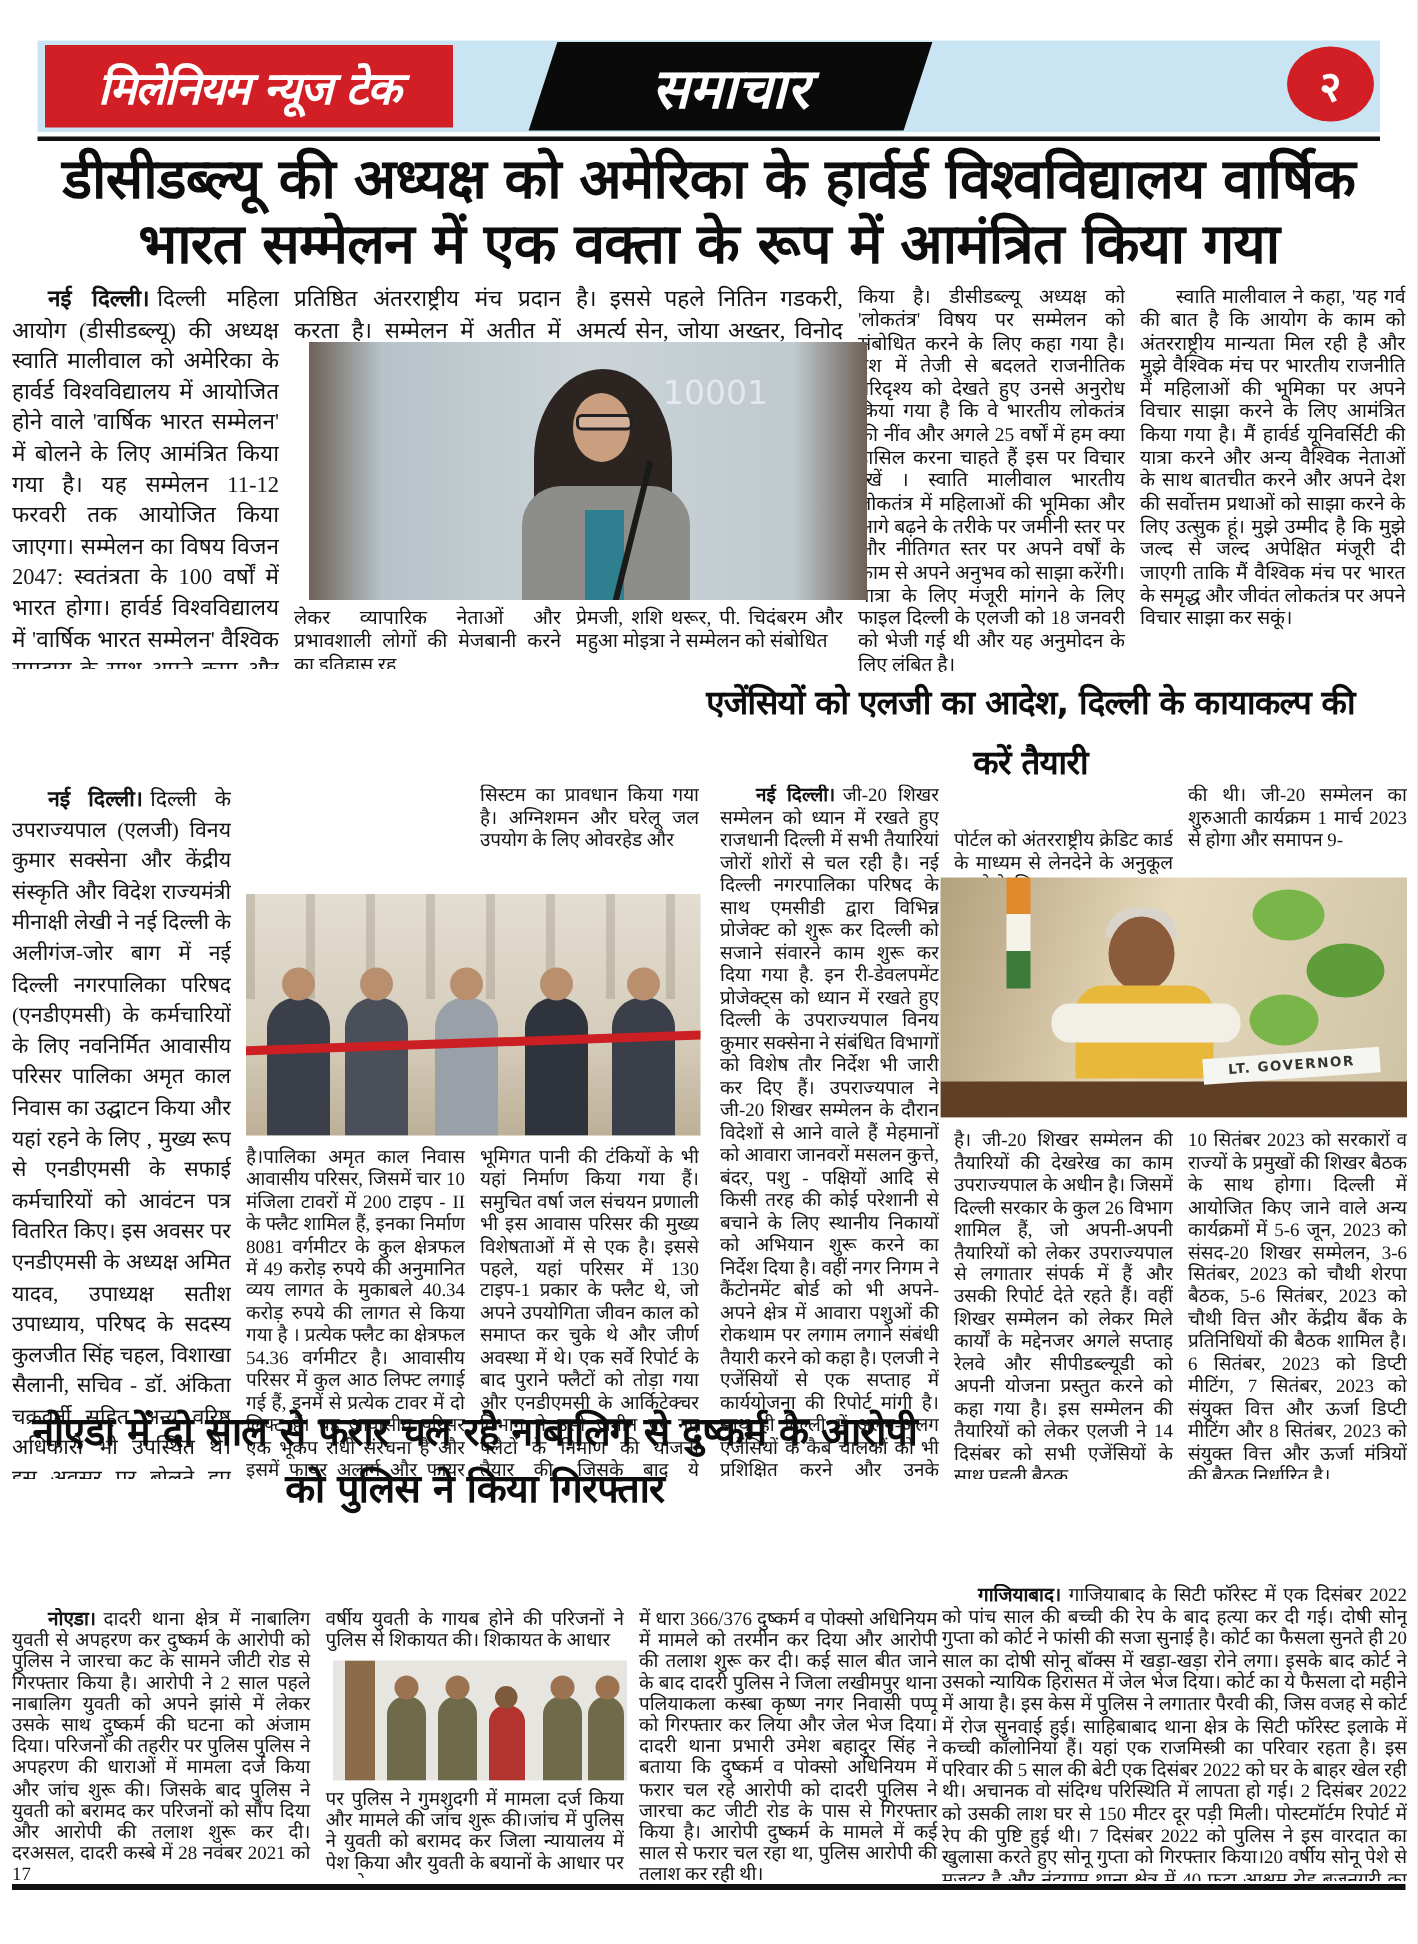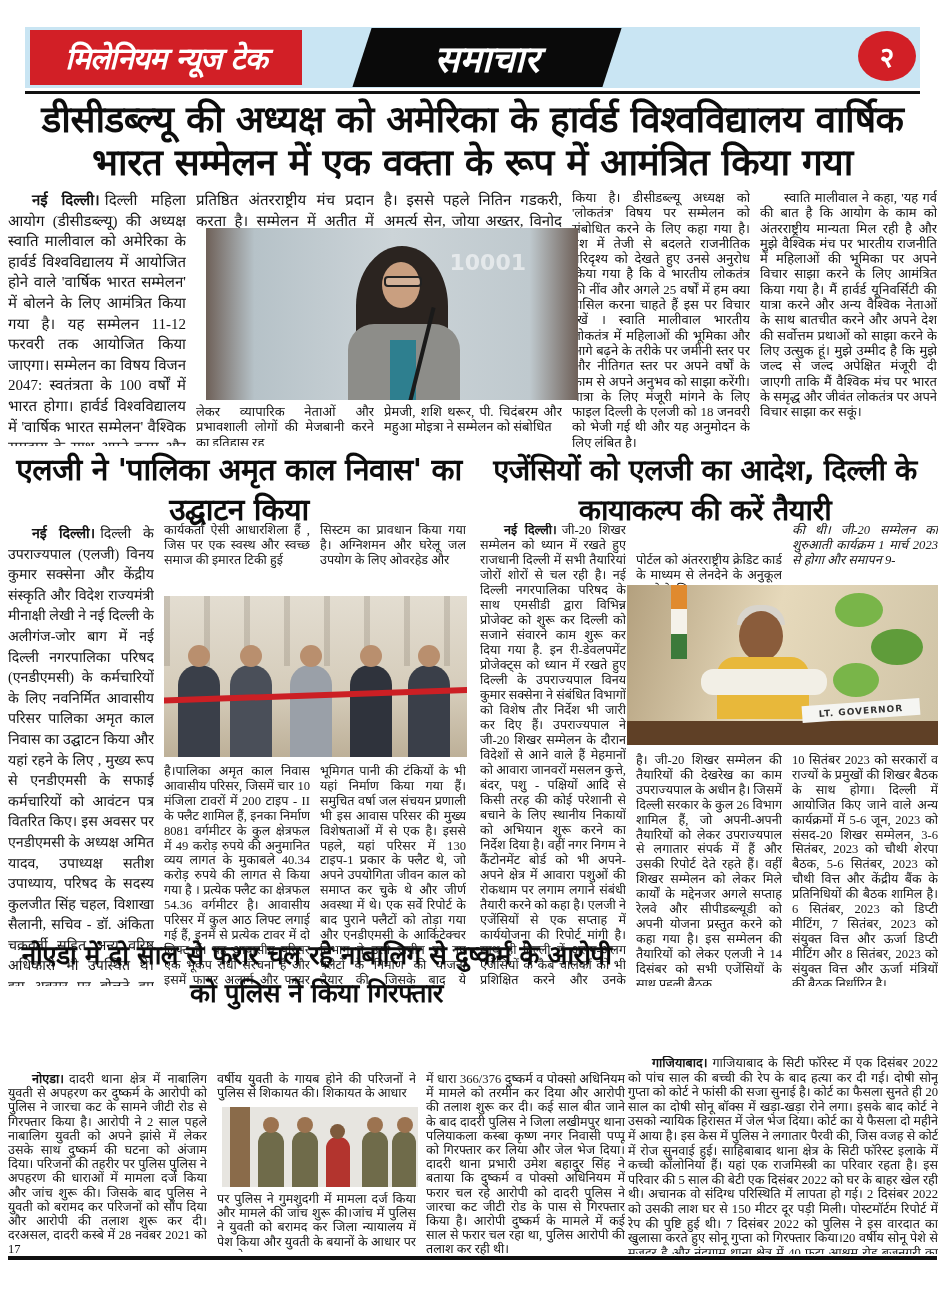--- a/index.html
+++ b/index.html
@@ -24,40 +24,40 @@
          display:flex;align-items:center;justify-content:center;color:#fff;
          font-weight:700;font-size:28px;}
   .rule-top{left:25px;top:91px;width:895px;height:3px;background:#111;}
   .rule-bottom{left:8px;top:1256px;width:929px;height:4px;background:#111;}
 
   
   .hl{font-family:"DejaVu Sans","Liberation Sans",sans-serif;font-weight:700;text-align:center;
       color:#0d0d0d;letter-spacing:-0.5px;}
   .hl1{left:18px;top:98px;width:909px;height:88px;font-size:37px;line-height:43px;}
   .hl2{left:8px;top:450px;width:462px;height:84px;font-size:30px;line-height:40px;}
-  .hl3{left:474px;top:450px;width:462px;height:84px;font-size:29px;line-height:40px;}
+  .hl3{left:456px;top:450px;width:462px;height:84px;font-size:22px;line-height:40px;}
   .hl4{left:8px;top:936px;width:617px;height:80px;font-size:26px;line-height:38px;}
   .hl5{left:628px;top:988px;width:310px;height:62px;font-size:24px;line-height:30px;}
 
   
   .cell{text-align:justify;color:#141414;overflow:hidden;}
   .b1{font-size:15px;line-height:20.6px;}     
   .s1{font-size:13px;line-height:15.3px;}     
   .b2{font-size:14.2px;line-height:20.6px;}   
   .s2{font-size:12.6px;line-height:14.9px;}   
   .s3{font-size:12.6px;line-height:14.2px;}   
   .ind{text-indent:24px;}
   .lead{font-weight:700;margin-right:5px;}
 
   
   .photo{overflow:hidden;background:#ccc;}
   .ph1{left:206px;top:228px;width:372px;height:172px;
        background:linear-gradient(90deg,#6e6058 0%,#b6c2c8 13%,#ccd4d8 50%,#bfc9ce 87%,#6e6058 100%);}
-  .ph1 .digits{position:absolute;right:52px;top:22px;color:rgba(255,255,255,.55);
-       font-family:"DejaVu Sans",sans-serif;font-size:22px;font-weight:700;}
+  .ph1 .digits{position:absolute;right:66px;top:22px;color:rgba(255,255,255,.55);
+       font-family:"DejaVu Sans",sans-serif;font-size:22px;font-weight:400;}
   .ph1 .hair{position:absolute;left:150px;top:18px;width:92px;height:150px;background:#2b2420;border-radius:46px/60px;}
   .ph1 .face{position:absolute;left:176px;top:34px;width:38px;height:46px;background:#c99f80;border-radius:50%;}
   .ph1 .glasses{position:absolute;left:178px;top:48px;width:34px;height:7px;border:2px solid #222;border-radius:4px;background:rgba(255,255,255,.2);}
   .ph1 .blazer{position:absolute;left:142px;top:96px;width:112px;height:80px;background:#8d8d89;border-radius:26px 26px 0 0;}
   .ph1 .shirt{position:absolute;left:184px;top:112px;width:26px;height:60px;background:#2e7f8f;}
   .ph1 .mic{position:absolute;left:214px;top:78px;width:4px;height:96px;background:#1a1a1a;transform:rotate(14deg);}
   .ph2{left:164px;top:596px;width:303px;height:161px;
        background:linear-gradient(#e3ddd1 0%,#d5ccba 60%,#bdb098 100%);}
   .ph2 .win{position:absolute;inset:0;background:repeating-linear-gradient(90deg,rgba(120,110,95,.25) 0 6px,transparent 6px 40px);height:70px;}
   .ph2 .fig{position:absolute;bottom:0;width:42px;height:92px;background:#3a3f49;border-radius:20px 20px 0 0;}
@@ -111,26 +111,24 @@
   <div class="abs photo ph1">
     <div class="digits">10001</div>
     <div class="hair"></div>
     <div class="face"></div>
     <div class="glasses"></div>
     <div class="blazer"></div>
     <div class="shirt"></div>
     <div class="mic"></div>
   </div>
 
-  <div class="abs hl hl2">एलजी ने 'पालिका अमृत काल निवास' का उद्घाटन किया</div>
 
   <div class="abs cell b2 ind" style="left:8px;top:523px;width:146px;height:463px;">
     <span class="lead">नई दिल्ली।</span><span>दिल्ली के उपराज्यपाल (एलजी) विनय कुमार सक्सेना और केंद्रीय संस्कृति और विदेश राज्यमंत्री मीनाक्षी लेखी ने नई दिल्ली के अलीगंज-जोर बाग में नई दिल्ली नगरपालिका परिषद (एनडीएमसी) के कर्मचारियों के लिए नवनिर्मित आवासीय परिसर पालिका अमृत काल निवास का उद्घाटन किया और यहां रहने के लिए , मुख्य रूप से एनडीएमसी के सफाई कर्मचारियों को आवंटन पत्र वितरित किए। इस अवसर पर एनडीएमसी के अध्यक्ष अमित यादव, उपाध्यक्ष सतीश उपाध्याय, परिषद के सदस्य कुलजीत सिंह चहल, विशाखा सैलानी, सचिव - डॉ. अंकिता चक्रवर्ती सहित अन्य वरिष्ठ अधिकारी भी उपस्थित थे। इस अवसर पर बोलते हुए एलजी ने कहां जिन्होंने यहां रहने वालों को आवंटन पत्र सौंपे थे, उन्होंने कहा कि ये नवनिर्मित आधुनिक फ्लैट प्रधानमंत्री नरेंद्र मोदी के महत्वाकांक्षी भारत सहित प्रत्येक व्यक्ति के लिए सम्मानजनक जीवन स्थितियों के समग्र दृष्टिकोण के अनुरूप है। उन्होंने दोहराया कि स्वच्छता</span>
   </div>
-  <div class="abs cell s2" style="left:164px;top:523px;width:146px;height:66px;">कार्यकर्ता ऐसी आधारशिला हैं , जिस पर एक स्वस्थ और स्वच्छ समाज की इमारत टिकी हुई</div>
   <div class="abs cell s2" style="left:164px;top:764px;width:146px;height:222px;">है।पालिका अमृत काल निवास आवासीय परिसर, जिसमें चार 10 मंजिला टावरों में 200 टाइप - II के फ्लैट शामिल हैं, इनका निर्माण 8081 वर्गमीटर के कुल क्षेत्रफल में 49 करोड़ रुपये की अनुमानित व्यय लागत के मुकाबले 40.34 करोड़ रुपये की लागत से किया गया है । प्रत्येक फ्लैट का क्षेत्रफल 54.36 वर्गमीटर है। आवासीय परिसर में कुल आठ लिफ्ट लगाई गई हैं, इनमें से प्रत्येक टावर में दो लिफ्ट हैं। यह आवासीय परिसर एक भूकंप रोधी संरचना है और इसमें फायर अलार्म और फायर फाइटिंग</div>
   <div class="abs cell s2" style="left:320px;top:523px;width:146px;height:66px;">सिस्टम का प्रावधान किया गया है। अग्निशमन और घरेलू जल उपयोग के लिए ओवरहेड और</div>
   <div class="abs cell s2" style="left:320px;top:764px;width:146px;height:222px;">भूमिगत पानी की टंकियों के भी यहां निर्माण किया गया हैं। समुचित वर्षा जल संचयन प्रणाली भी इस आवास परिसर की मुख्य विशेषताओं में से एक है। इससे पहले, यहां परिसर में 130 टाइप-1 प्रकार के फ्लैट थे, जो अपने उपयोगिता जीवन काल को समाप्त कर चुके थे और जीर्ण अवस्था में थे। एक सर्वे रिपोर्ट के बाद पुराने फ्लैटों को तोड़ा गया और एनडीएमसी के आर्किटेक्चर विभाग ने उसी जमीन पर नए फ्लैटों के निर्माण की योजना तैयार की, जिसके बाद ये नवनिर्मित फ्लैट बने है।</div>
 
   <div class="abs photo ph2">
     <div class="win"></div>
     <div class="fig" style="left:14px;">
         <div class="head"></div>
       </div>
     <div class="fig" style="left:66px;background:#4a4f59;">
@@ -148,21 +146,21 @@
     <div class="ribbon"></div>
   </div>
 
   <div class="abs hl hl3">एजेंसियों को एलजी का आदेश, दिल्ली के कायाकल्प की करें तैयारी</div>
 
   <div class="abs cell s2 ind" style="left:480px;top:523px;width:146px;height:463px;line-height:15px;">
     <span class="lead">नई दिल्ली।</span><span>जी-20 शिखर सम्मेलन को ध्यान में रखते हुए राजधानी दिल्ली में सभी तैयारियां जोरों शोरों से चल रही है। नई दिल्ली नगरपालिका परिषद के साथ एमसीडी द्वारा विभिन्न प्रोजेक्ट को शुरू कर दिल्ली को सजाने संवारने काम शुरू कर दिया गया है. इन री-डेवलपमेंट प्रोजेक्ट्स को ध्यान में रखते हुए दिल्ली के उपराज्यपाल विनय कुमार सक्सेना ने संबंधित विभागों को विशेष तौर निर्देश भी जारी कर दिए हैं। उपराज्यपाल ने जी-20 शिखर सम्मेलन के दौरान विदेशों से आने वाले हैं मेहमानों को आवारा जानवरों मसलन कुत्ते, बंदर, पशु - पक्षियों आदि से किसी तरह की कोई परेशानी से बचाने के लिए स्थानीय निकायों को अभियान शुरू करने का निर्देश दिया है। वहीं नगर निगम ने कैंटोनमेंट बोर्ड को भी अपने-अपने क्षेत्र में आवारा पशुओं की रोकथाम पर लगाम लगाने संबंधी तैयारी करने को कहा है। एलजी ने एजेंसियों से एक सप्ताह में कार्ययोजना की रिपोर्ट मांगी है। साथ ही दिल्ली में अलग-अलग एजेंसियों के कैब चालकों को भी प्रशिक्षित करने और उनके भुगतान</span>
   </div>
   <div class="abs cell s2" style="left:636px;top:553px;width:146px;height:58px;">पोर्टल को अंतरराष्ट्रीय क्रेडिट कार्ड के माध्यम से लेनदेने के अनुकूल बनाने के लिए कहा गया</div>
   <div class="abs cell s2" style="left:636px;top:753px;width:146px;height:233px;">है। जी-20 शिखर सम्मेलन की तैयारियों की देखरेख का काम उपराज्यपाल के अधीन है। जिसमें दिल्ली सरकार के कुल 26 विभाग शामिल हैं, जो अपनी-अपनी तैयारियों को लेकर उपराज्यपाल से लगातार संपर्क में हैं और उसकी रिपोर्ट देते रहते हैं। वहीं शिखर सम्मेलन को लेकर मिले कार्यों के मद्देनजर अगले सप्ताह रेलवे और सीपीडब्ल्यूडी को अपनी योजना प्रस्तुत करने को कहा गया है। इस सम्मेलन की तैयारियों को लेकर एलजी ने 14 दिसंबर को सभी एजेंसियों के साथ पहली बैठक</div>
-  <div class="abs cell s2" style="left:792px;top:523px;width:146px;height:58px;font-style:italic;">की थी। जी-20 सम्मेलन का शुरुआती कार्यक्रम 1 मार्च 2023 से होगा और समापन 9-</div>
+  <div class="abs cell s2" style="left:792px;top:523px;width:146px;height:58px;">की थी। जी-20 सम्मेलन का शुरुआती कार्यक्रम 1 मार्च 2023 से होगा और समापन 9-</div>
   <div class="abs cell s2" style="left:792px;top:753px;width:146px;height:233px;">10 सितंबर 2023 को सरकारों व राज्यों के प्रमुखों की शिखर बैठक के साथ होगा। दिल्ली में आयोजित किए जाने वाले अन्य कार्यक्रमों में 5-6 जून, 2023 को संसद-20 शिखर सम्मेलन, 3-6 सितंबर, 2023 को चौथी शेरपा बैठक, 5-6 सितंबर, 2023 को चौथी वित्त और केंद्रीय बैंक के प्रतिनिधियों की बैठक शामिल है। 6 सितंबर, 2023 को डिप्टी मीटिंग, 7 सितंबर, 2023 को संयुक्त वित्त और ऊर्जा डिप्टी मीटिंग और 8 सितंबर, 2023 को संयुक्त वित्त और ऊर्जा मंत्रियों की बैठक निर्धारित है।</div>
 
   <div class="abs photo ph3">
     <div class="flag"></div>
     <div class="leaf" style="left:208px;top:8px;width:48px;height:34px;"></div>
     <div class="leaf" style="left:244px;top:44px;width:52px;height:36px;background:#5f9c3a;"></div>
     <div class="leaf" style="left:206px;top:78px;width:46px;height:34px;"></div>
     <div class="hairg"></div>
     <div class="head"></div>
     <div class="vest"></div>

